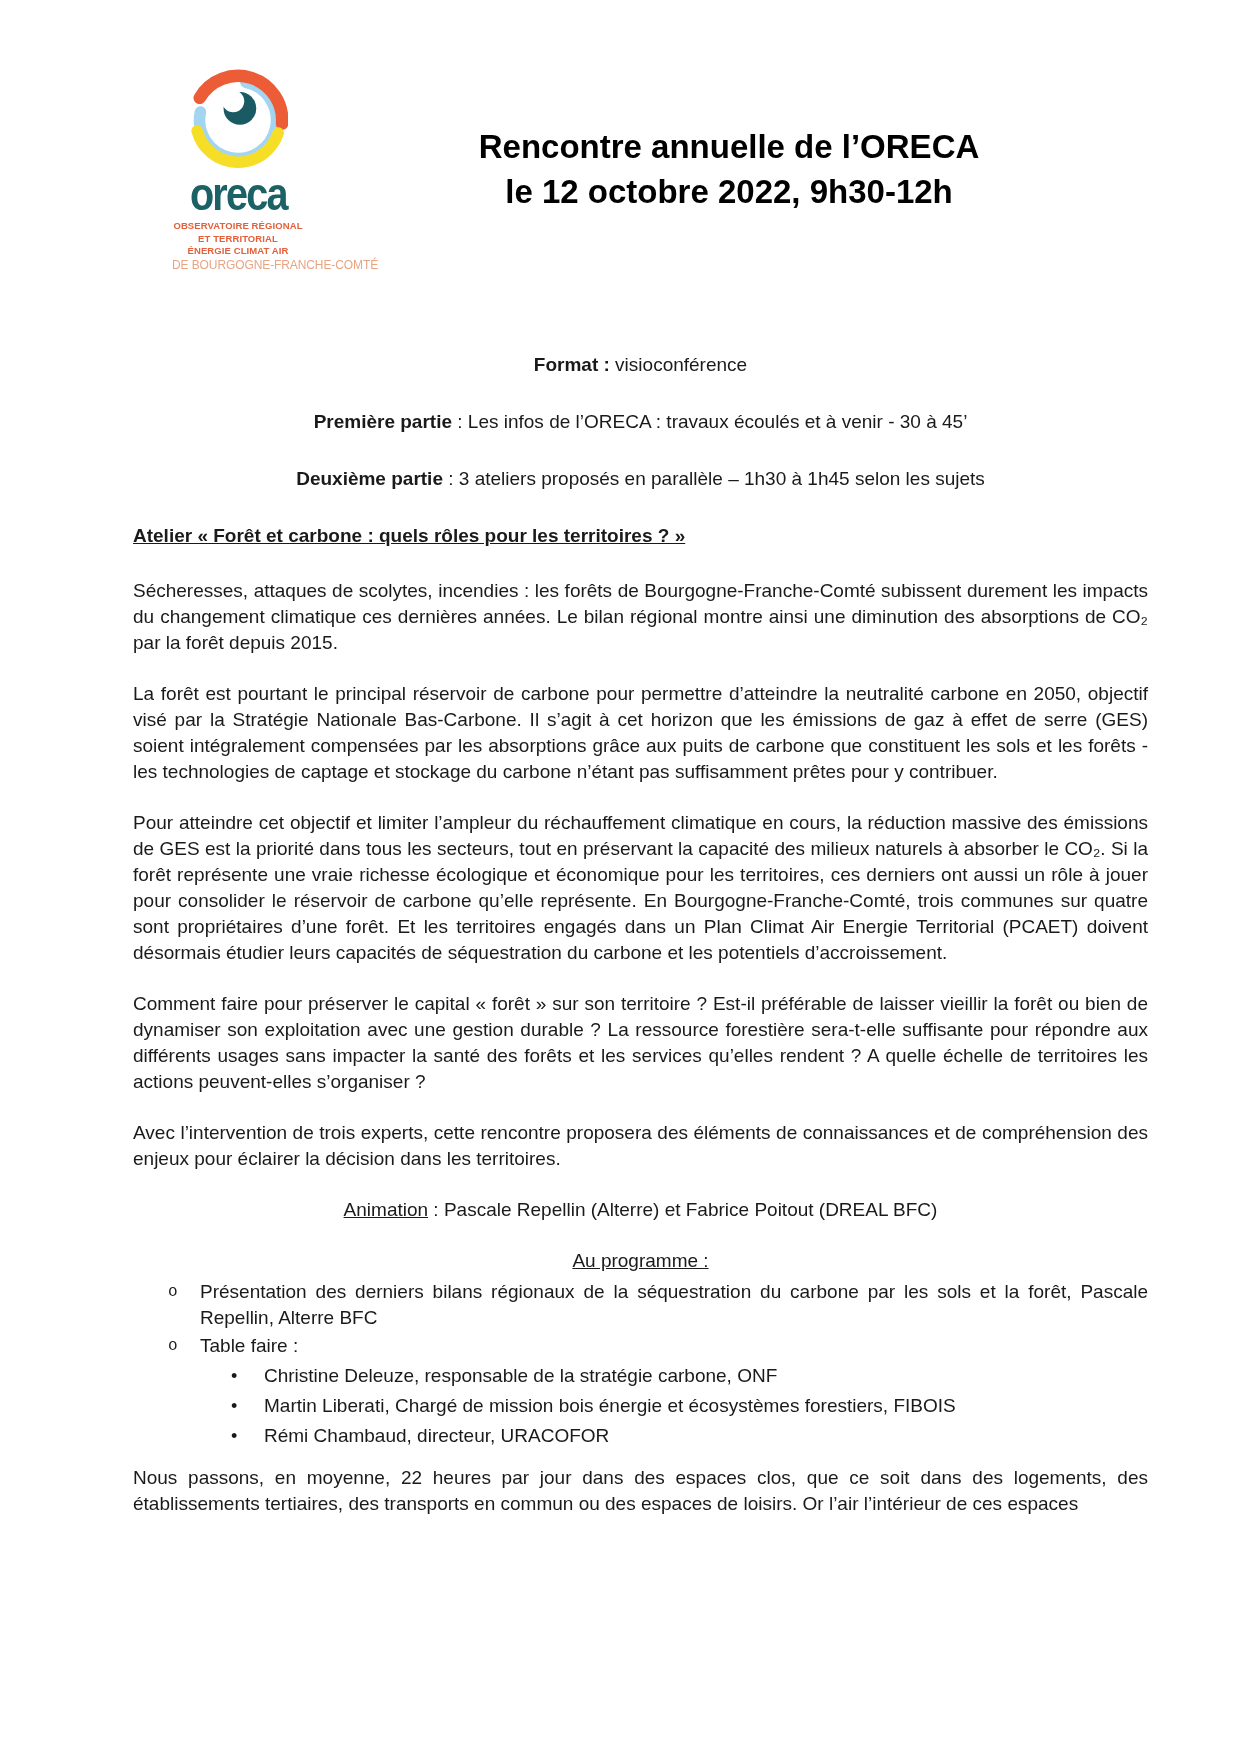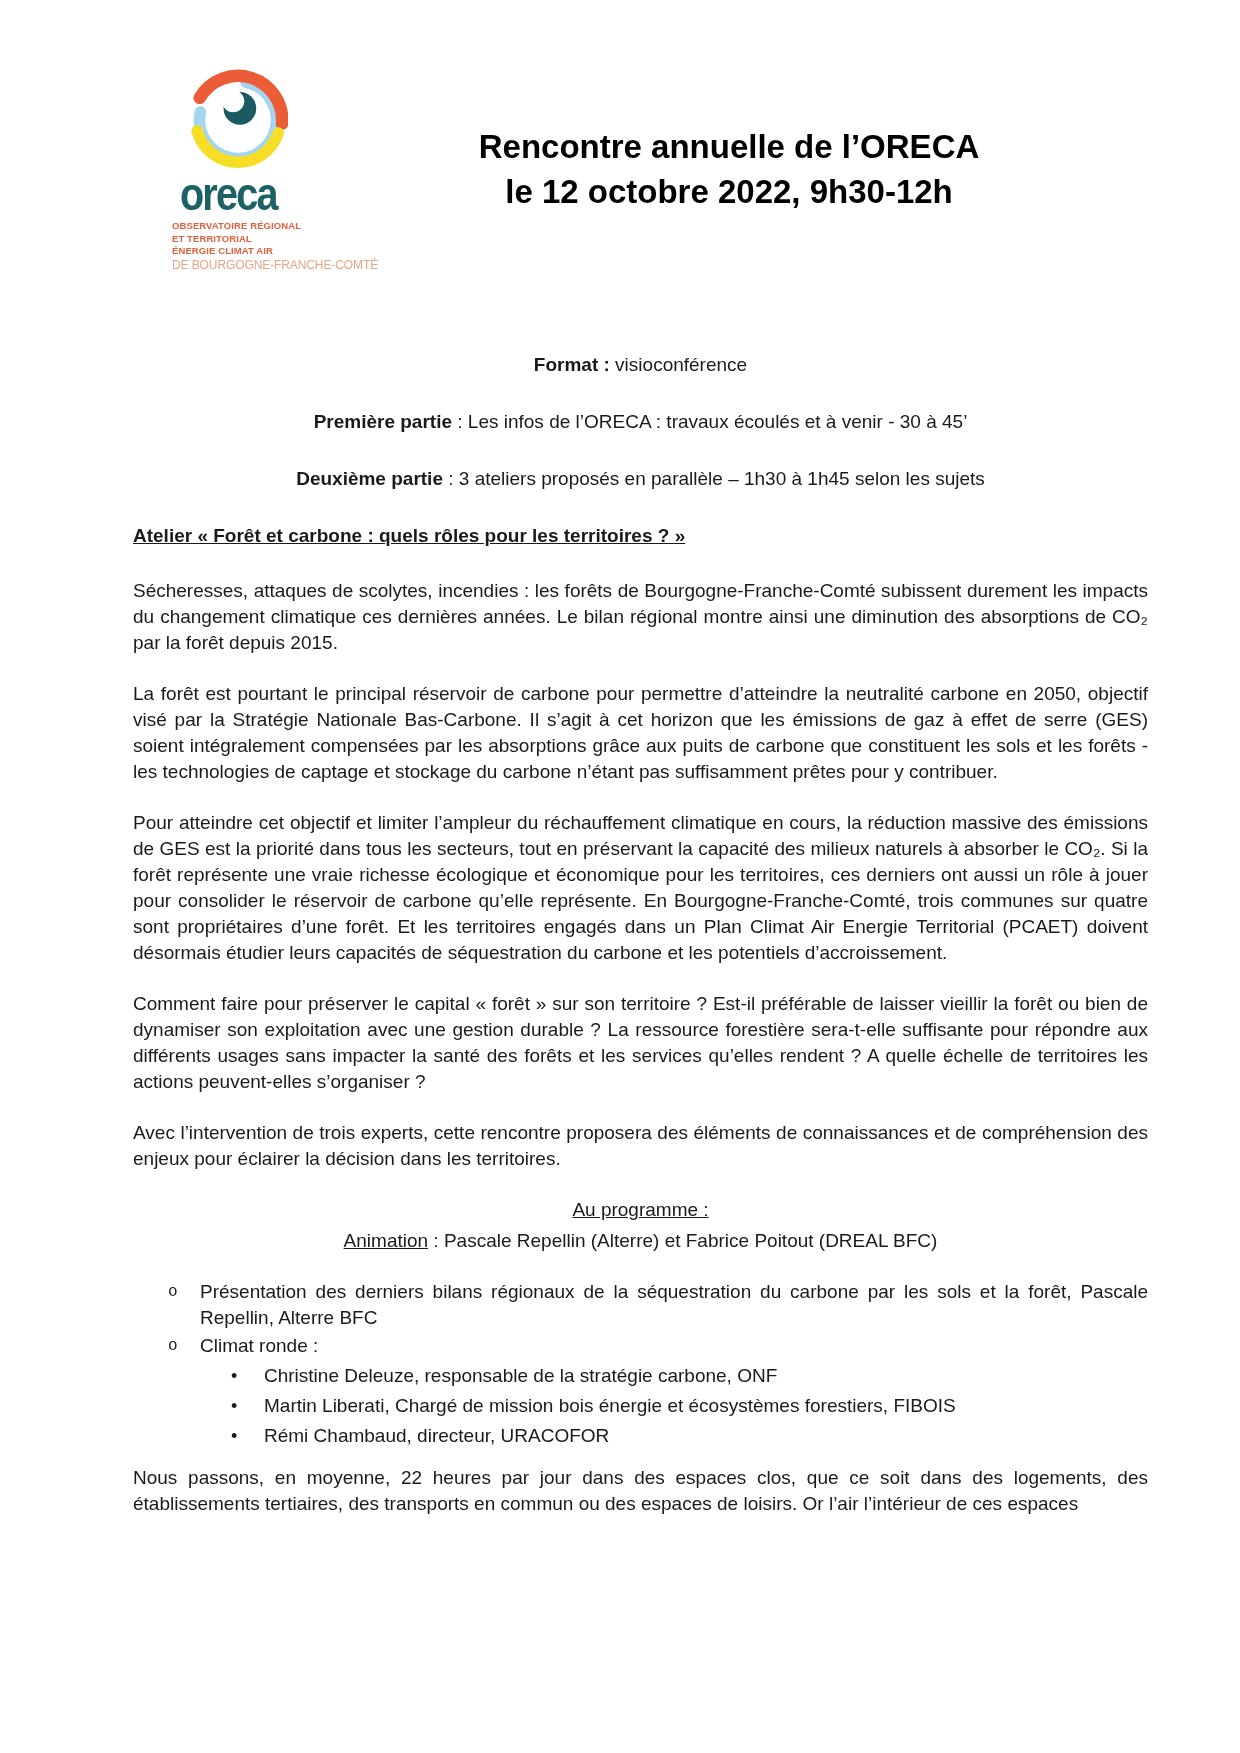--- a/index.html
+++ b/index.html
@@ -14,21 +14,21 @@
     position: relative;
     width: 1240px; height: 1753px;
     background: #ffffff;
     overflow: hidden;
   }
 
   
   .header { position: relative; height: 352px; }
   .logo {
     position: absolute; left: 172px; top: 66px;
-    width: 132px; text-align: left;
+    width: 132px; text-align: center;
   }
   .logo-eye { display: block; margin: 0 auto 2px; }
   .logo-wordmark {
     display: inline-block;
     font-weight: bold; font-size: 46px; line-height: 40px;
     color: #1b6165; letter-spacing: -2px;
     transform: scaleX(0.86); transform-origin: center;
     margin-bottom: 6px;
   }
   .logo-subtitle {
@@ -114,36 +114,36 @@
     </div>
 
     <div class="heading">Atelier « Forêt et carbone : quels rôles pour les territoires ? »</div>
 
     <p class="body">Sécheresses, attaques de scolytes, incendies : les forêts de Bourgogne-Franche-Comté subissent durement les impacts du changement climatique ces dernières années. Le bilan régional montre ainsi une diminution des absorptions de CO₂ par la forêt depuis 2015.</p>
     <p class="body">La forêt est pourtant le principal réservoir de carbone pour permettre d’atteindre la neutralité carbone en 2050, objectif visé par la Stratégie Nationale Bas-Carbone. Il s’agit à cet horizon que les émissions de gaz à effet de serre (GES) soient intégralement compensées par les absorptions grâce aux puits de carbone que constituent les sols et les forêts - les technologies de captage et stockage du carbone n’étant pas suffisamment prêtes pour y contribuer.</p>
     <p class="body">Pour atteindre cet objectif et limiter l’ampleur du réchauffement climatique en cours, la réduction massive des émissions de GES est la priorité dans tous les secteurs, tout en préservant la capacité des milieux naturels à absorber le CO₂. Si la forêt représente une vraie richesse écologique et économique pour les territoires, ces derniers ont aussi un rôle à jouer pour consolider le réservoir de carbone qu’elle représente. En Bourgogne-Franche-Comté, trois communes sur quatre sont propriétaires d’une forêt. Et les territoires engagés dans un Plan Climat Air Energie Territorial (PCAET) doivent désormais étudier leurs capacités de séquestration du carbone et les potentiels d’accroissement.</p>
     <p class="body">Comment faire pour préserver le capital « forêt » sur son territoire ? Est-il préférable de laisser vieillir la forêt ou bien de dynamiser son exploitation avec une gestion durable ? La ressource forestière sera-t-elle suffisante pour répondre aux différents usages sans impacter la santé des forêts et les services qu’elles rendent ? A quelle échelle de territoires les actions peuvent-elles s’organiser ?</p>
     <p class="body">Avec l’intervention de trois experts, cette rencontre proposera des éléments de connaissances et de compréhension des enjeux pour éclairer la décision dans les territoires.</p>
 
+    <div class="line" style="margin-bottom:25px;">
+      <span class="lbl-underline">Animation</span><span> : Pascale Repellin (Alterre) et Fabrice Poitout (DREAL BFC)</span>
+    </div>
+
     <div class="line" style="margin-bottom:5px;">
       <span class="lbl-underline">Au programme :</span>
-    </div>
-
-    <div class="line" style="margin-bottom:25px;">
-      <span class="lbl-underline">Animation</span><span> : Pascale Repellin (Alterre) et Fabrice Poitout (DREAL BFC)</span>
     </div>
 
     <div class="prog-list">
       <div class="li li-1">
         <span class="marker">o</span>
         <span>Présentation des derniers bilans régionaux de la séquestration du carbone par les sols et la forêt, Pascale Repellin, Alterre BFC</span>
       </div>
       <div class="li li-1" style="margin-top:2px;">
         <span class="marker">o</span>
-        <span>Climat ronde :</span>
+        <span>Table faire :</span>
       </div>
 
       <div class="sub-list">
         <div class="li li-2">
           <span class="marker">•</span>
           <span>Christine Deleuze, responsable de la stratégie carbone, ONF</span>
         </div>
         <div class="li li-2">
           <span class="marker">•</span>
           <span>Martin Liberati, Chargé de mission bois énergie et écosystèmes forestiers, FIBOIS</span>

